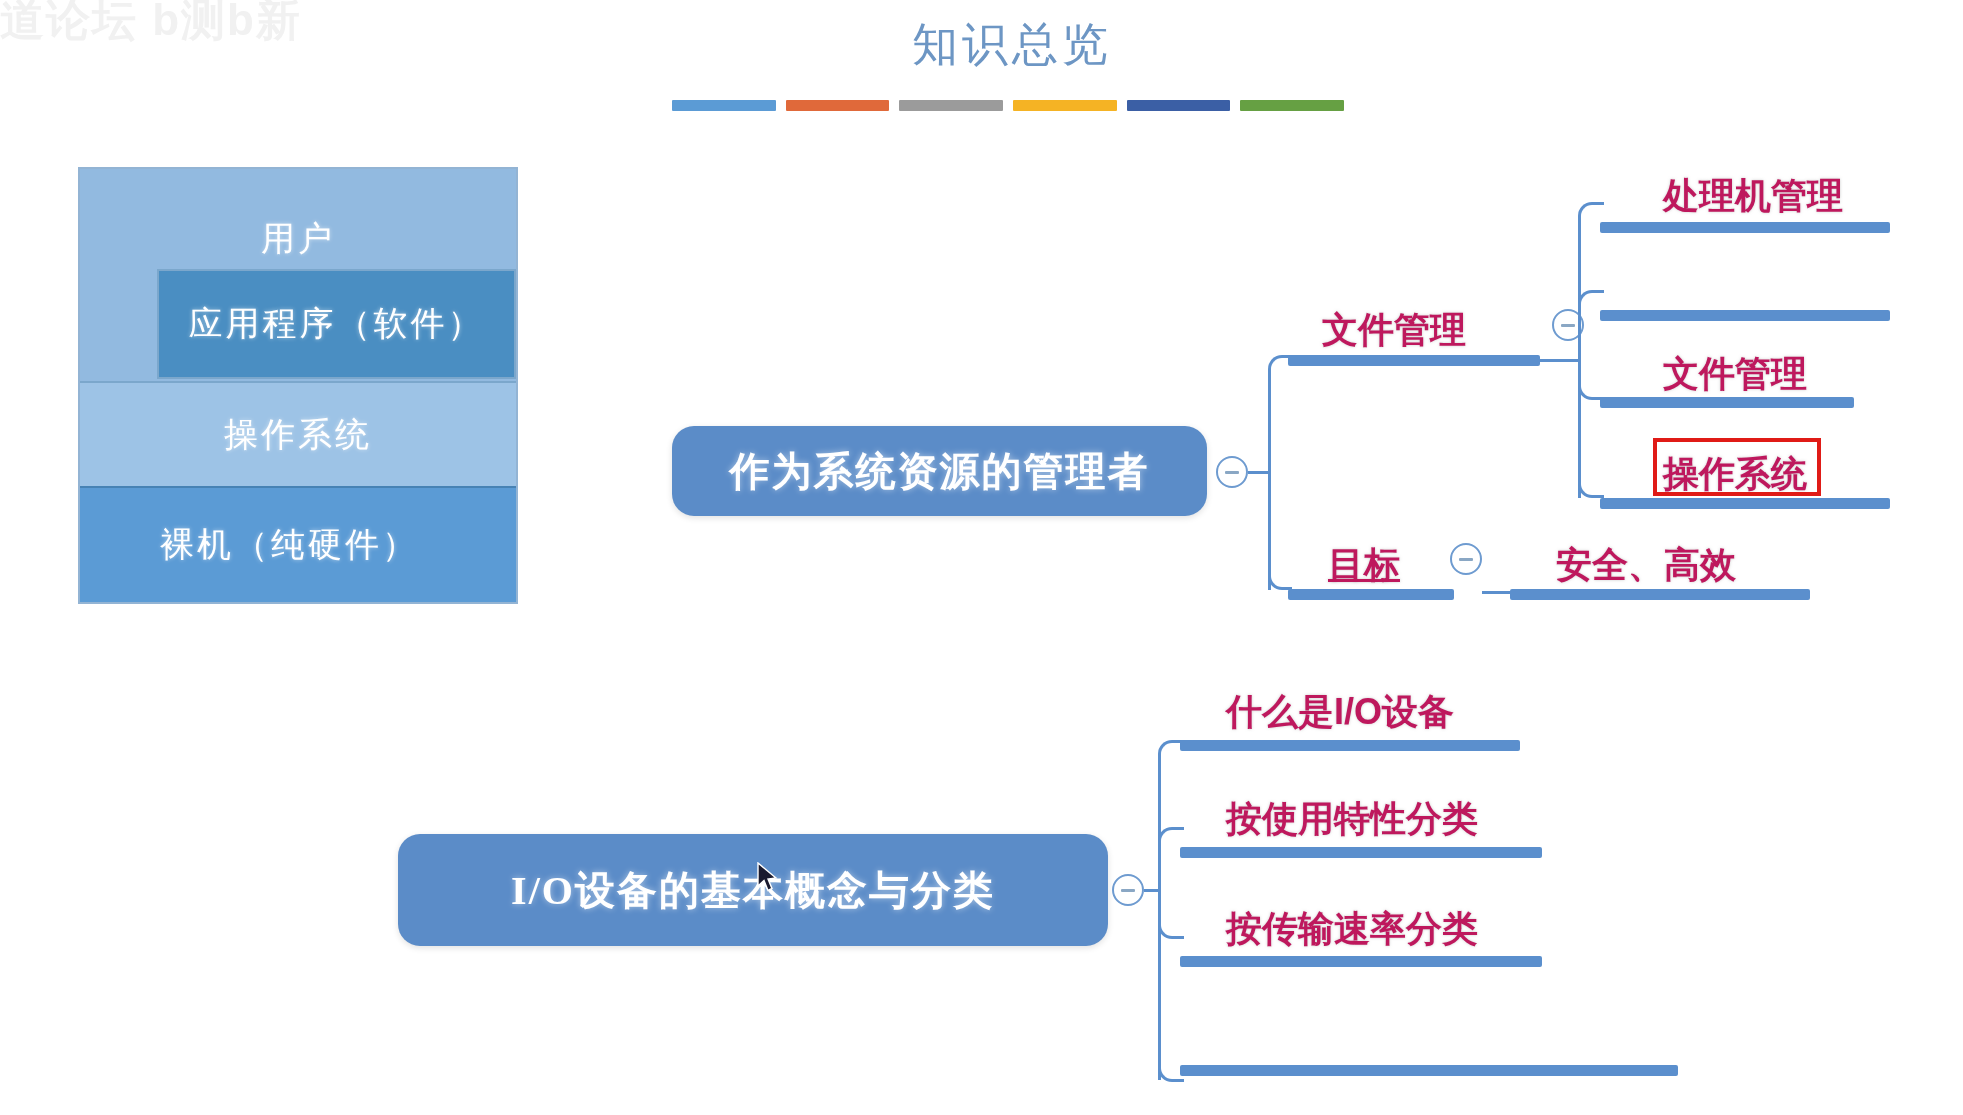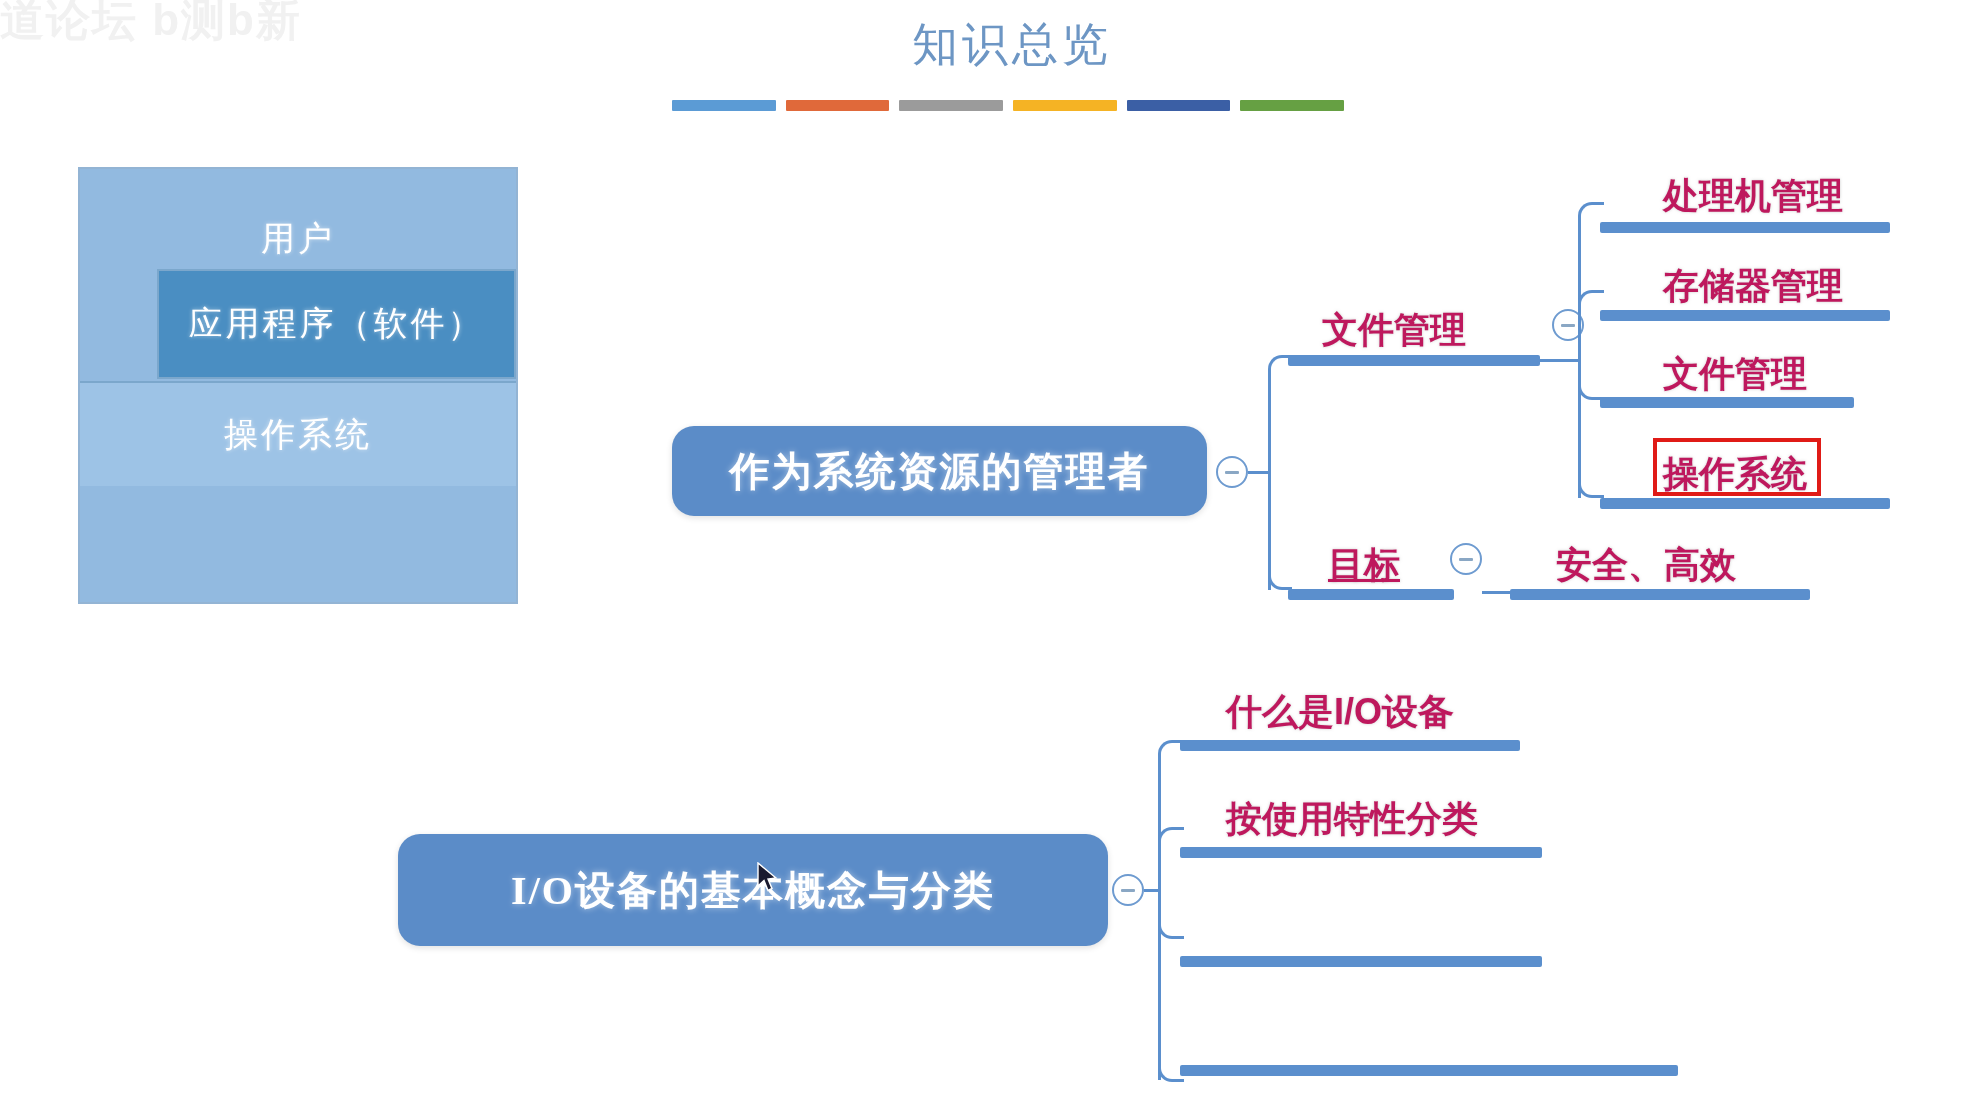--- a/index.html
+++ b/index.html
@@ -212,20 +212,21 @@
     <div class="tbar" style="background:#9b9b9b"></div>
     <div class="tbar" style="background:#f5b324"></div>
     <div class="tbar" style="background:#3b5fa5"></div>
     <div class="tbar" style="background:#66a043"></div>
   </div>
 
   <div id="stack-diagram">
     <div class="stack-layer" id="layer-user">用户</div>
     <div class="stack-layer" id="layer-app">应用程序（软件）</div>
     <div class="stack-layer" id="layer-os">操作系统</div>
+    <div class="stack-layer" id="layer-bare">裸机（纯硬件）</div>
   </div>
 
   <div class="mm-root" style="left:672px; top:426px; width:535px; height:90px;">作为系统资源的管理者</div>
 
   <div class="mm-collapse" style="left:1216px; top:456px;"></div>
 
   <div class="mm-hline" style="left:1248px; top:471px; width:22px;"></div>
 
   <div class="mm-vline" style="left:1268px; top:375px; height:215px;"></div>
   <div class="mm-conn" style="left:1268px; top:355px; width:24px; height:24px; border-left-width:3px; border-top-width:3px; border-top-left-radius:14px;"></div>
@@ -239,21 +240,20 @@
   <div class="mm-hline" style="left:1552px; top:359px; width:28px;"></div>
   <div class="mm-vline" style="left:1578px; top:222px; height:276px;"></div>
   <div class="mm-conn" style="left:1578px; top:202px; width:26px; height:24px; border-left-width:3px; border-top-width:3px; border-top-left-radius:14px;"></div>
   <div class="mm-conn" style="left:1578px; top:290px; width:26px; height:24px; border-left-width:3px; border-top-width:3px; border-top-left-radius:14px;"></div>
   <div class="mm-conn" style="left:1578px; top:376px; width:26px; height:24px; border-left-width:3px; border-bottom-width:3px; border-bottom-left-radius:14px;"></div>
   <div class="mm-conn" style="left:1578px; top:474px; width:26px; height:24px; border-left-width:3px; border-bottom-width:3px; border-bottom-left-radius:14px;"></div>
 
   <div class="mm-label" style="left:1663px; top:172px;">处理机管理</div>
   <div class="mm-underline" style="left:1600px; top:222px; width:290px;"></div>
 
-  <div class="mm-label" style="left:1663px; top:262px;">存储器管理</div>
   <div class="mm-underline" style="left:1600px; top:310px; width:290px;"></div>
 
   <div class="mm-label" style="left:1663px; top:350px;">文件管理</div>
   <div class="mm-underline" style="left:1600px; top:397px; width:254px;"></div>
 
   <div class="mm-label" style="left:1663px; top:450px;">操作系统</div>
   <div id="highlight-device"></div>
   <div class="mm-underline" style="left:1600px; top:498px; width:290px;"></div>
 
   <div class="mm-label" style="left:1328px; top:541px;text-decoration:underline;">目标</div>
@@ -274,20 +274,21 @@
   <div class="mm-conn" style="left:1158px; top:827px; width:26px; height:24px; border-left-width:3px; border-top-width:3px; border-top-left-radius:14px;"></div>
   <div class="mm-conn" style="left:1158px; top:915px; width:26px; height:24px; border-left-width:3px; border-bottom-width:3px; border-bottom-left-radius:14px;"></div>
   <div class="mm-conn" style="left:1158px; top:1058px; width:26px; height:24px; border-left-width:3px; border-bottom-width:3px; border-bottom-left-radius:14px;"></div>
 
   <div class="mm-label" style="left:1226px; top:688px;">什么是I/O设备</div>
   <div class="mm-underline" style="left:1180px; top:740px; width:340px;"></div>
 
   <div class="mm-label" style="left:1226px; top:795px;">按使用特性分类</div>
   <div class="mm-underline" style="left:1180px; top:847px; width:362px;"></div>
 
+  <div class="mm-label" style="left:1226px; top:905px;">按传输速率分类</div>
   <div class="mm-underline" style="left:1180px; top:956px; width:362px;"></div>
 
   <div class="mm-underline" style="left:1180px; top:1065px; width:498px;"></div>
 
   <svg id="mouse-cursor" viewBox="0 0 22 32" xmlns="http://www.w3.org/2000/svg">
     <path d="M1 1 L1 24 L7 18.5 L11 28.5 L15 26.5 L11 17 L19 16 Z" fill="#1a1a2e" stroke="#ffffff" stroke-width="1.4"></path>
   </svg>
 
 </div>
 

